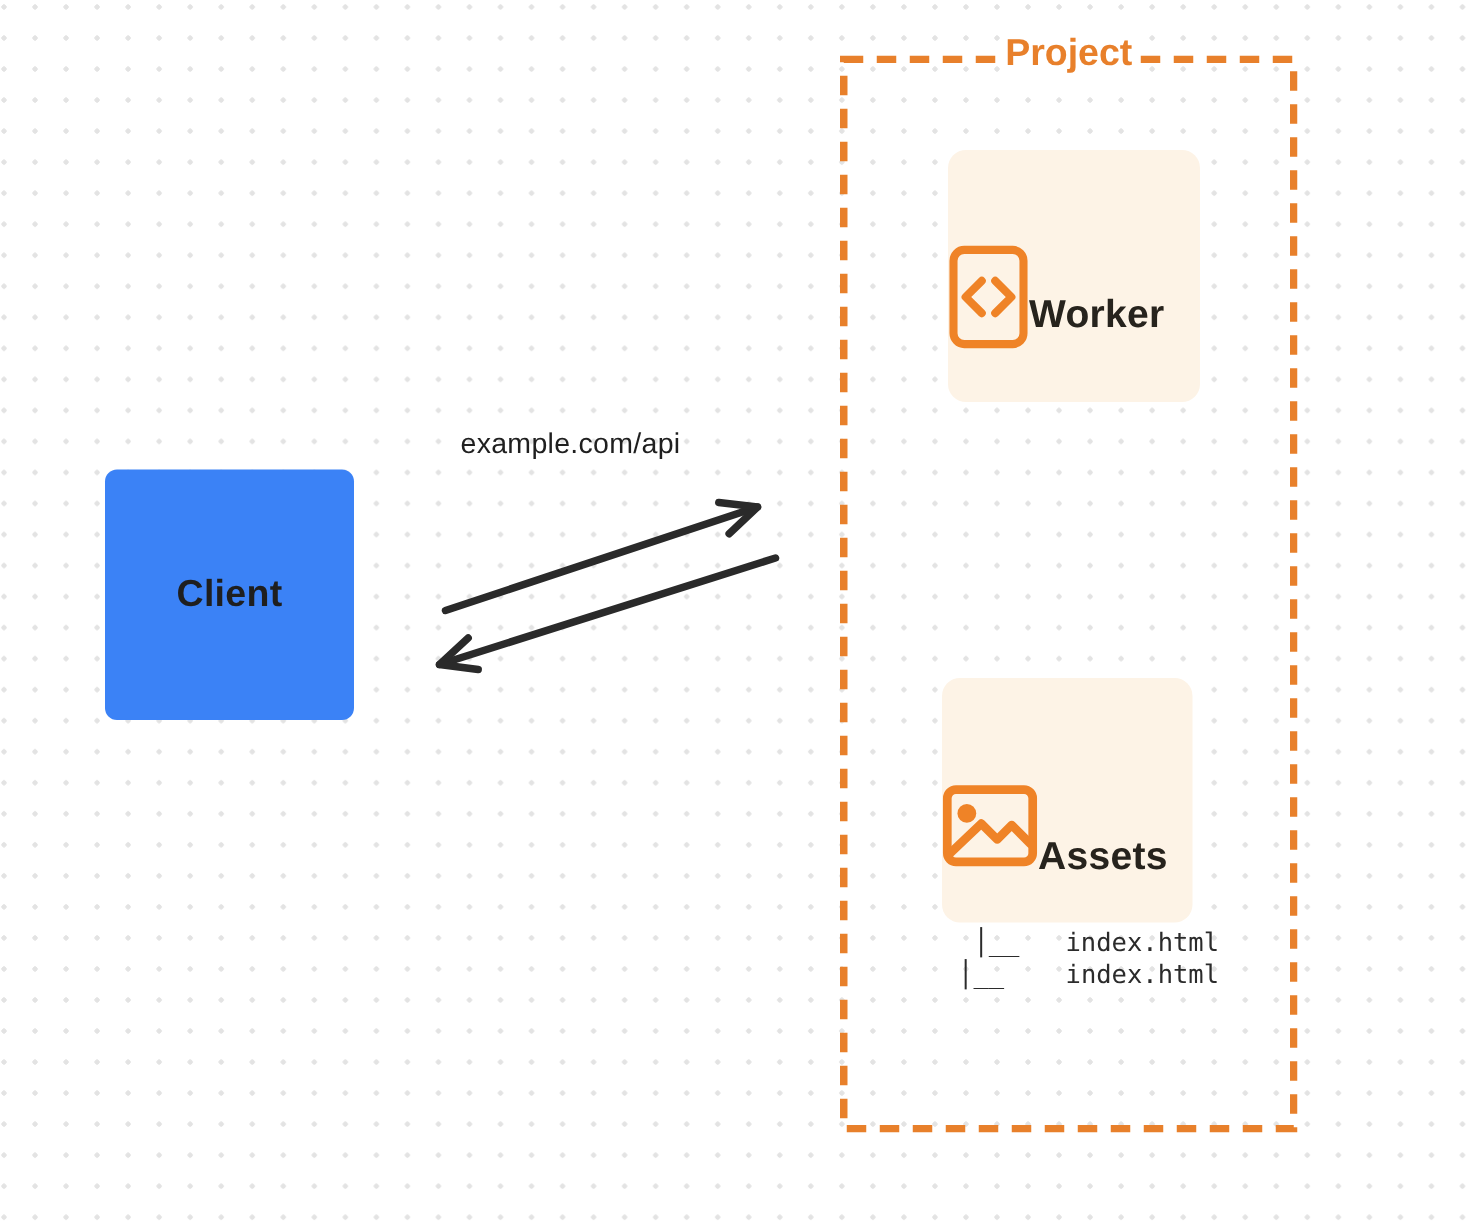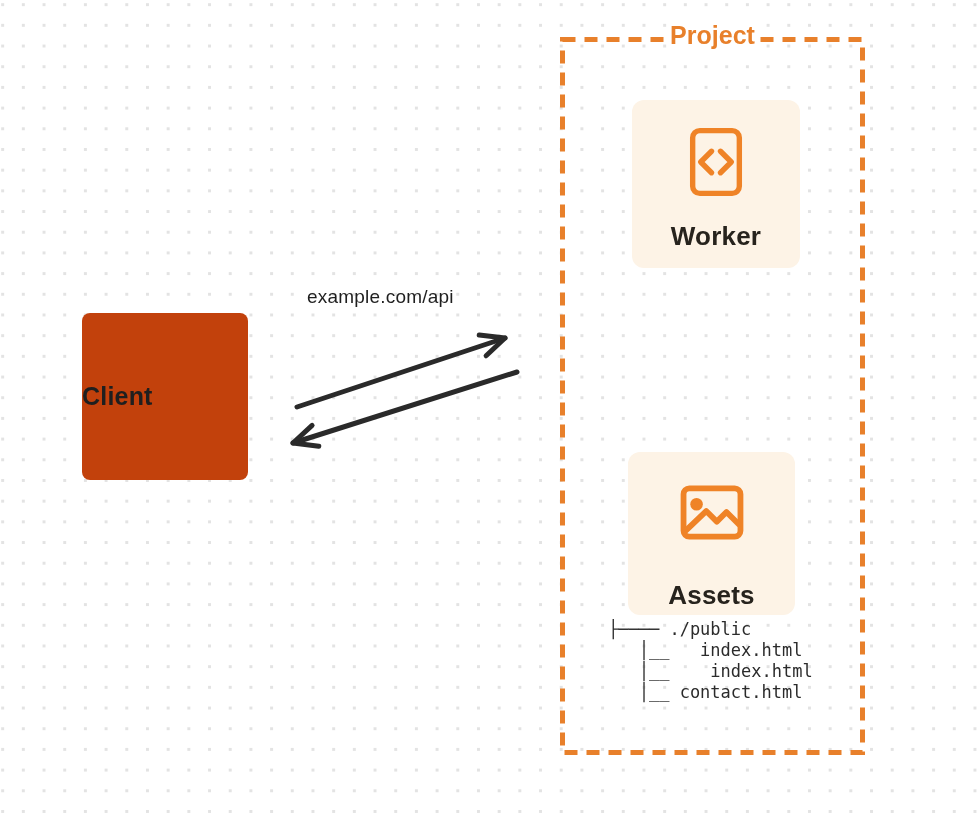--- a/index.html
+++ b/index.html
@@ -7,46 +7,46 @@
     width:980px;height:818px;position:relative;overflow:hidden;
     font-family:"Liberation Sans", sans-serif;
     background-color:#ffffff;
     background-image:radial-gradient(circle, #E3E3E3 1.6px, rgba(0,0,0,0) 1.8px);
     background-size:20.7px 20.7px;
     background-position:13px 15px;
   }
   .abs{position:absolute;}
   
   .client-box{
-    left:82px;top:313px;width:166px;height:167px;
-    background:#c2410c;border-radius:8px;
-    display:flex;align-items:center;justify-content:flex-start;
+    left:70px;top:313px;width:166px;height:167px;
+    background:#3b82f6;border-radius:8px;
+    display:flex;align-items:center;justify-content:center;
   }
   .client-box .node-label{
     font-size:25px;font-weight:bold;color:#1F1F1F;letter-spacing:.2px;
   }
   
   .request-label{
     left:307px;top:286px;font-size:19px;font-weight:normal;color:#1F1F1F;
     white-space:nowrap;letter-spacing:.2px;
   }
   
   .arrows{left:0;top:0;pointer-events:none;}
   
-  .project-box{left:560px;top:37px;width:305px;height:718px;}
+  .project-box{left:560px;top:37px;width:305px;height:718px;text-align:right;}
   .project-border{position:absolute;left:0;top:0;}
   .project-label{
     position:absolute;top:-16px;left:50%;transform:translateX(-50%);
     font-size:25px;font-weight:bold;color:#E8802B;
     background:#ffffff;padding:0 3px;white-space:nowrap;
   }
   
   .card{
     position:absolute;background:#FDF3E6;border-radius:12px;
-    display:flex;flex-direction:column;align-items:center;
+    display:flex;flex-direction:row;align-items:center;
   }
   .card-worker{left:72px;top:63px;width:168px;height:168px;padding-top:27px;box-sizing:border-box;}
   .card-assets{left:68px;top:415px;width:167px;height:163px;padding-top:33px;box-sizing:border-box;}
   .card .card-label{
     font-size:26px;font-weight:bold;color:#27231D;letter-spacing:.2px;
   }
   .card-worker .card-label{margin-top:24px;}
   .card-assets .card-label{margin-top:40px;}
   
   .file-tree{
@@ -101,18 +101,16 @@
       <g stroke="#EF8327" stroke-width="6" fill="none" stroke-linecap="round" stroke-linejoin="round">
         <rect x="3.5" y="3.5" width="59" height="50" rx="6"></rect>
         <polyline points="5,48 27,27 38,38 48,28 61,41"></polyline>
       </g>
       <circle cx="17" cy="20" r="6.5" fill="#EF8327"></circle>
     </svg>
     <span class="card-label">Assets</span>
   </div>
 
   <div class="abs file-tree">
-    <div class="tree-line">├──── ./public</div>
     <div class="tree-line">   │__   index.html</div>
     <div class="tree-line">   │__    index.html</div>
-    <div class="tree-line">   │__ contact.html</div>
   </div>
 </div>
 
 </body></html>

